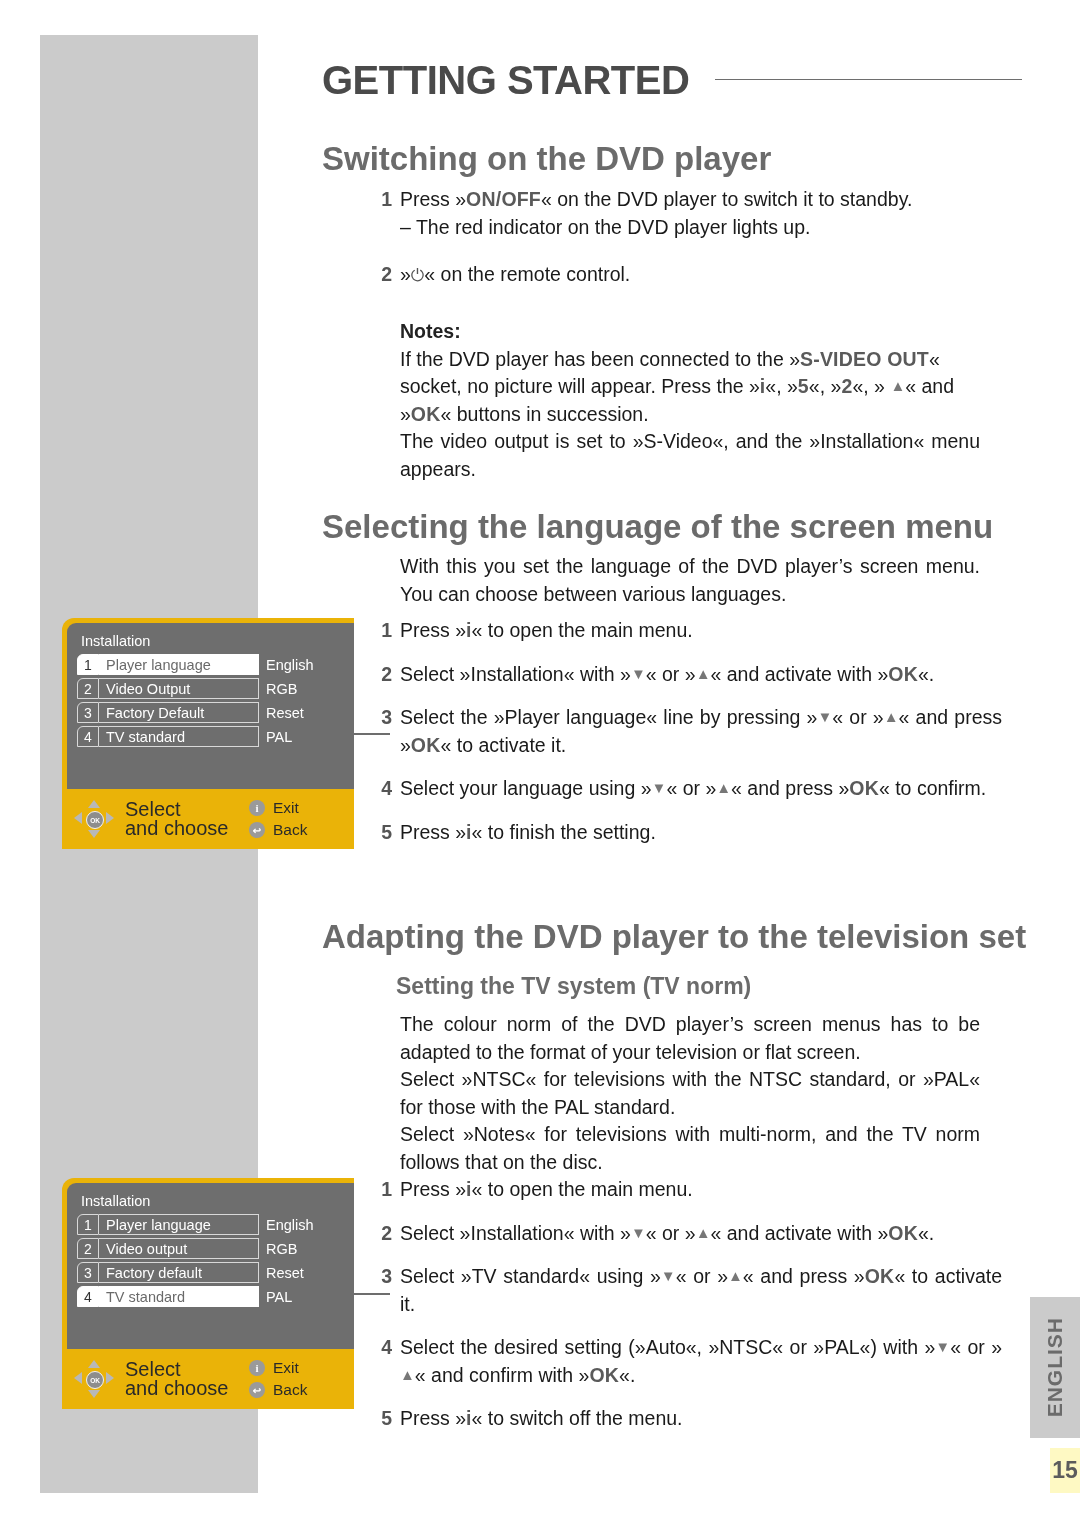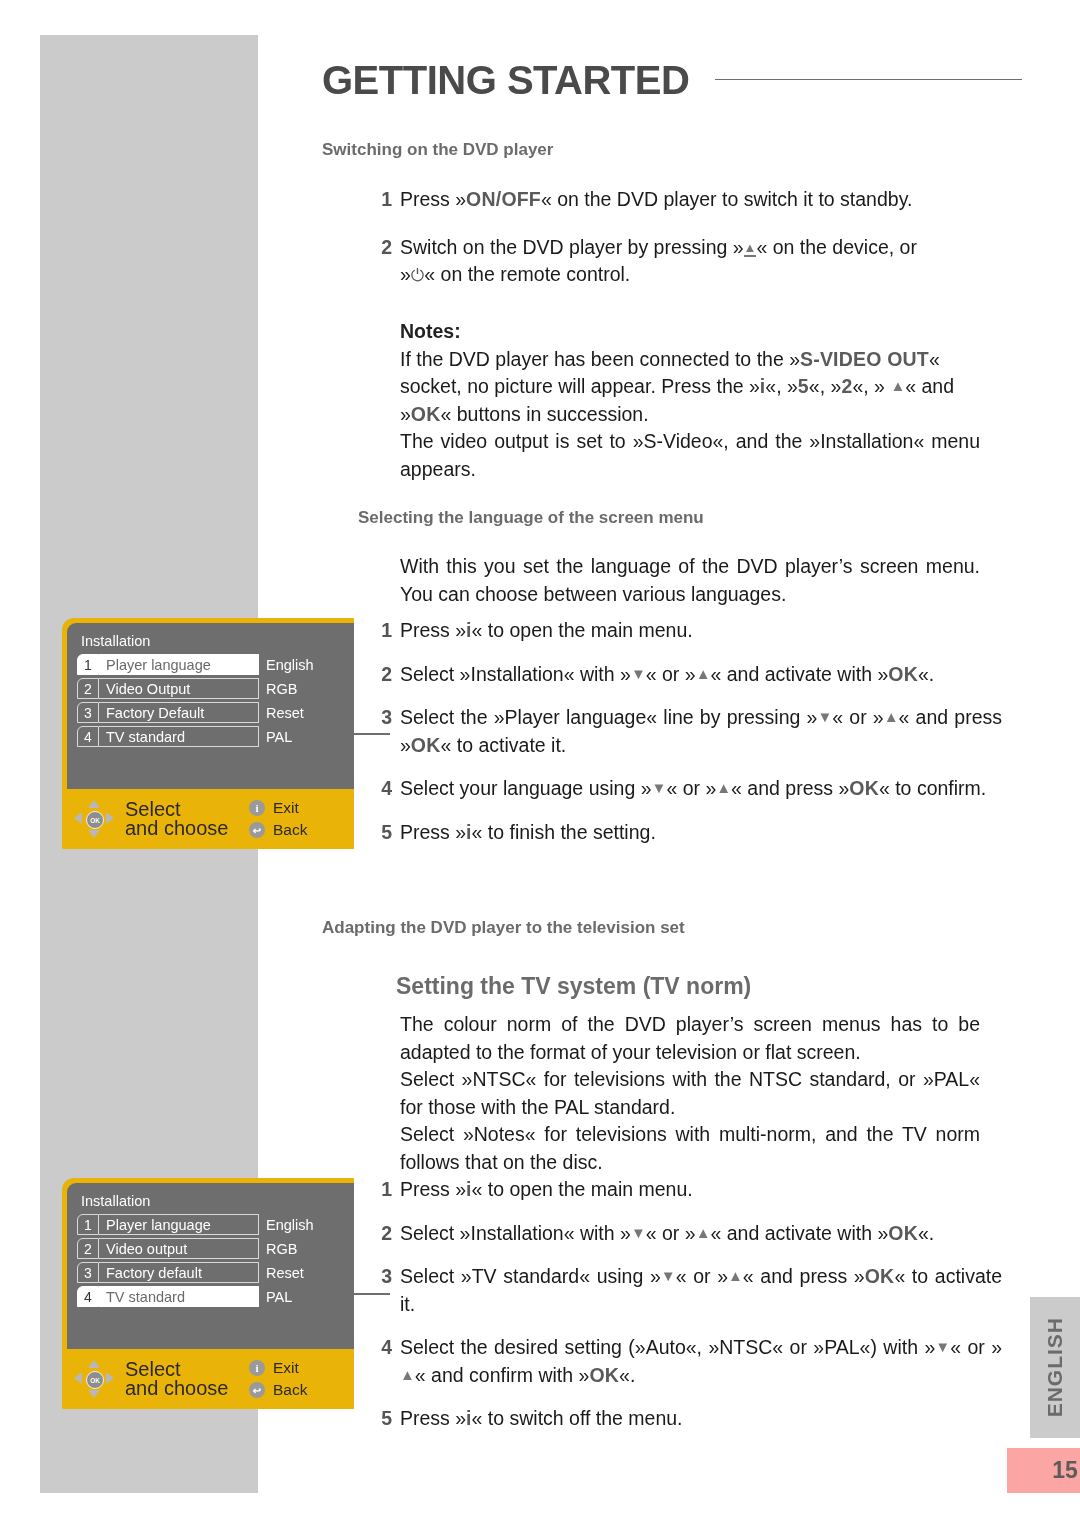--- a/index.html
+++ b/index.html
@@ -39,21 +39,21 @@
   .page-head .rule {
     flex: 1;
     height: 0;
     border-bottom: 1.5px solid #6e6e6e;
     margin-left: 6px;
     margin-bottom: 2px;
   }
 
   h2.section {
     position: absolute;
-    font-size: 17px;
+    font-size: 33px;
     font-weight: bold;
     color: #6b6b6b;
     margin: 0;
     letter-spacing: 0px;
     white-space: nowrap;
   }
   h3.subsection {
     position: absolute;
     font-size: 23px;
     font-weight: bold;
@@ -264,22 +264,22 @@
     transform: rotate(180deg);
     font-size: 21px;
     font-weight: bold;
     letter-spacing: 1px;
     color: #6b6b6b;
   }
   .page-tab {
     position: absolute;
     right: 0; top: 1448px;
     width: 30px; height: 45px;
-    background: #fca5a5;
-    display: flex; align-items: center; justify-content: center; padding-left: 43px;
+    background: #fef9c3;
+    display: flex; align-items: center; justify-content: center;
   }
   .page-tab span {
     font-size: 23px; font-weight: bold; color: #5c5c5c;
   }
 </style>
 </head>
 <body>
 
 <div class="left-panel"></div>
 
@@ -288,36 +288,36 @@
   <div class="rule"></div>
 </div>
 
 <h2 class="section" style="left:322px; top:140px;">Switching on the DVD player</h2>
 
 <div class="steps" style="left:322px; top:186px;">
 
   <div class="step left">
     <span class="num">1</span>
     <span><span>Press »</span><b class="kb">ON/OFF</b><span>« on the DVD player to switch it to standby.</span></span>
+    <span class="sub">– The red indicator on the DVD player lights up.</span>
   </div>
 
   <div class="step left" style="margin-top:20px;">
     <span class="num">2</span>
-    <span><span>Switch on the DVD player by pressing »</span><span class="gl gl-ej"></span><span>« on the device, or</span></span>
     <span class="sub"><span>»</span><span class="gl gl-pw"></span><span>« on the remote control.</span></span>
   </div>
 </div>
 
 <div class="notes" style="top:318px;left:400px;width:580px;">
   <div class="nhead">Notes:</div>
   <div><span>If the DVD player has been connected to the »</span><b class="kb">S-VIDEO OUT</b><span>« socket, no picture will appear. Press the »</span><b class="gl-i">i</b><span>«, »</span><b class="kb">5</b><span>«, »</span><b class="kb">2</b><span>«, »</span> <span class="gl gl-up"></span><span>« and »</span><b class="kb">OK</b><span>« buttons in succession.</span></div>
   <div class="justified">The video output is set to »S-Video«, and the »Installation« menu appears.</div>
 </div>
 
-<h2 class="section" style="left:322px; top:508px;margin-left:36px;">Selecting the language of the screen menu</h2>
+<h2 class="section" style="left:322px; top:508px;">Selecting the language of the screen menu</h2>
 
 <div class="para" style="left:400px; top:553px; width:580px;">With this you set the language of the DVD player’s screen menu. You can choose between various languages.</div>
 
 <div class="steps" style="left:322px; top:617px;">
 
   <div class="step left">
     <span class="num">1</span>
     <span>Press »</span><b class="gl-i">i</b><span>« to open the main menu.</span>
   </div>
 

